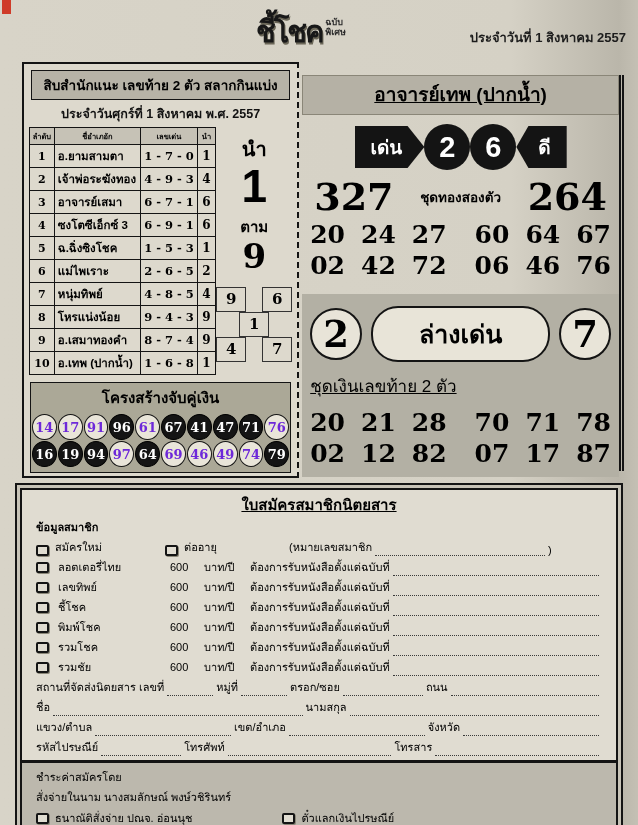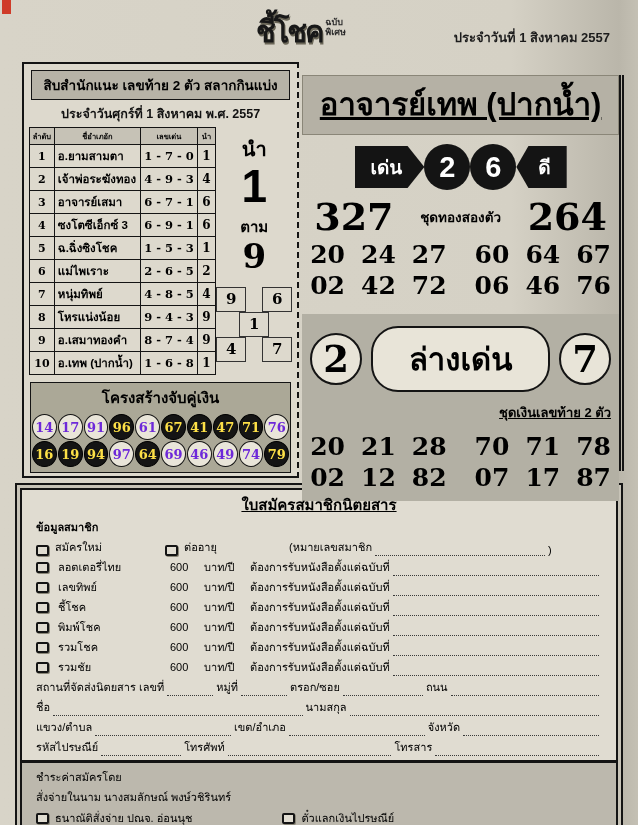--- a/index.html
+++ b/index.html
@@ -15,21 +15,21 @@
   .corner-mark { position:absolute; left:2px; top:0; width:9px; height:14px; background:#cf3b28; }
 
   
   .header { height:58px; position:relative; }
   .logo { position:absolute; left:256px; top:18px; display:flex; align-items:flex-start; }
   .logo-main {
     font-weight:bold; font-size:29px; line-height:1; color:#181818;
     letter-spacing:-2px; transform:scaleY(1.05); text-shadow:1px 1px 0 #6b6758;
   }
   .logo-sub { font-size:9px; font-weight:bold; color:#2a2a2a; margin-left:3px; width:14px; line-height:1.1; }
-  .header-date { position:absolute; right:28px; top:27px; font-weight:bold; font-size:13px; color:#1c1c1c; }
+  .header-date { position:absolute; right:12px; top:27px; font-weight:bold; font-size:13px; color:#1c1c1c; }
 
   
   .main { display:flex; margin:4px 14px 0 22px; height:416px; }
 
   
   .lp { width:288px; height:416px; border:2px solid #141414; border-right:2px dashed #141414;
         background:#ddd9cd; overflow:hidden; }
   .lp-title { margin:6px 7px 0; background:#b7b3a7; border:1px solid #141414;
         text-align:center; font-weight:bold; font-size:13.5px; padding:3px 0; color:#000000; }
   .lp-sub { text-align:center; font-weight:bold; font-size:12.5px; padding:4px 0 3px; color:#111; }
@@ -51,49 +51,49 @@
            font-family:"DejaVu Serif",serif; font-weight:bold; font-size:15px; }
   .q0 { grid-column:1; grid-row:1; } .q1 { grid-column:3; grid-row:1; }
   .q2 { grid-column:2; grid-row:2; width:30px; margin-left:-7px; }
   .q3 { grid-column:1; grid-row:3; } .q4 { grid-column:3; grid-row:3; }
   .lp-pairs { margin:7px 6px 0; background:#aba897; border:1px solid #141414; padding:2px 1px 5px; }
   .pairs-title { text-align:center; font-weight:bold; font-size:15px; padding:1px 0 3px; }
   .circ-row { display:flex; justify-content:center; gap:1px; margin-top:1px; }
   .circ { width:26px; height:26px; border-radius:50%; background:#e9e5d9; border:1px solid #141414;
           color:#6d28d9; display:flex; align-items:center; justify-content:center;
           font-family:"DejaVu Serif",serif; font-weight:bold; font-size:13px; }
-  .circ.dark { background:#141414; color:#fde047; border-color:#000; }
+  .circ.dark { background:#141414; color:#ffffff; border-color:#000; }
 
   
   .rp { flex:1; margin-left:3px; margin-top:13px; height:396px; border-right:5px double #141414;
         display:flex; flex-direction:column; }
   .rp-title { background:#b5b1a5; border:1px solid #8a8678; text-align:center;
-        font-weight:bold; font-size:31px; padding:3px 0 5px; }
+        font-weight:bold; font-size:19px; padding:3px 0 5px; }
   .rp-title span { text-decoration:underline; }
   .rp-banner { display:flex; align-items:center; justify-content:center; margin:9px 0 4px; }
   .arrow { background:#141414; color:#fff; font-weight:bold; font-size:19px; height:42px;
            display:flex; align-items:center; }
   .arrow-right { padding:0 22px 0 16px; clip-path:polygon(0 0,76% 0,100% 50%,76% 100%,0 100%); }
   .arrow-left  { padding:0 16px 0 22px; clip-path:polygon(24% 0,100% 0,100% 100%,24% 100%,0 50%); }
   .banner-digit { width:46px; height:46px; border-radius:50%; background:#141414; color:#fff;
            font-weight:bold; font-size:29px; display:flex; align-items:center; justify-content:center; }
   .gold-head { display:flex; align-items:center; justify-content:space-between; padding:0 12px; }
   .gold-big { font-family:"DejaVu Serif",serif; font-weight:bold; font-size:38px; }
   .gold-label { font-weight:bold; font-size:13.5px; }
   .numrow { display:flex; justify-content:center; gap:28px; font-family:"DejaVu Serif",serif;
             font-weight:bold; font-size:25px; line-height:1.25; }
   .numgroup { display:flex; gap:16px; }
   .rp-lower { background:#b3b0a4; margin-top:12px; padding:12px 8px 8px; flex:1; }
   .lower-head { display:flex; align-items:center; }
   .lower-circ { width:52px; height:52px; border-radius:50%; background:#e8e4d8; border:2px solid #141414;
            font-family:"DejaVu Serif",serif; font-weight:bold; font-size:37px;
            display:flex; align-items:center; justify-content:center; flex:none; }
   .pill { flex:1; margin:0 9px; background:#e8e4d8; border:2px solid #141414; border-radius:27px;
-           text-align:center; font-weight:bold; font-size:31px; padding:6px 0; }
-  .lower-label { text-align:right; font-weight:bold; font-size:13px; text-decoration:underline; margin:10px 0 8px; }
+           text-align:center; font-weight:bold; font-size:25px; padding:6px 0; }
+  .lower-label { text-align:left; font-weight:normal; font-size:17px; text-decoration:underline; margin:10px 0 8px; }
 
   
   .form-outer { margin:5px 15px 0; border:2px solid #141414; padding:3px; background:#c7c3b7; }
   .form-inner { border:2px solid #141414; background:#e0dcd1; }
   .form-title { text-align:center; font-weight:bold; font-size:15px; text-decoration:underline; padding-top:3px; }
   .form-line { display:flex; align-items:flex-end; padding:1px 14px; font-size:11px; }
   .chk { display:inline-block; width:13px; height:11px; border:2px solid #141414; border-radius:2px;
          background:#e0dcd1; margin-right:6px; flex:none; box-shadow:1px 1px 0 #8a8678; }
   .dots { border-bottom:1.5px dotted #3a3a3a; height:11px; flex:1; min-width:12px; margin:0 3px; }
   .dots.fix-sm { flex:0 0 46px; } .dots.fix-md { flex:0 0 80px; }

